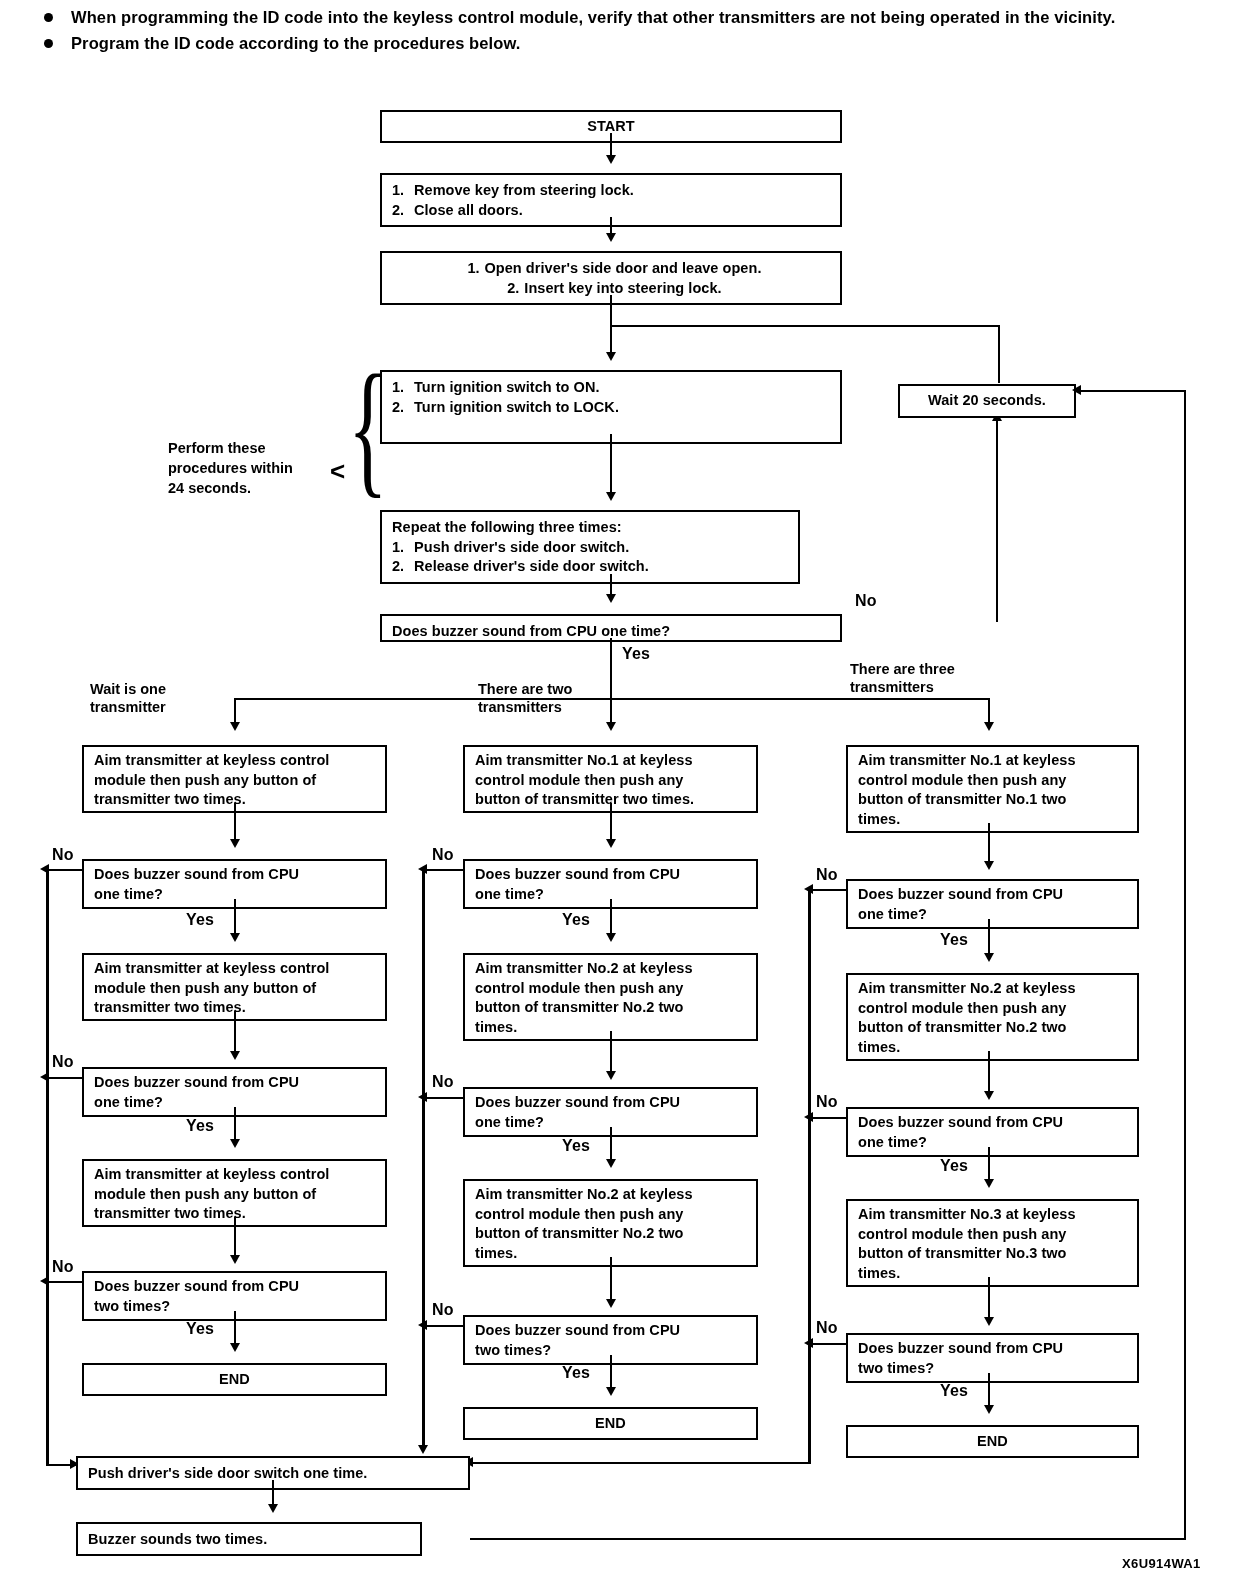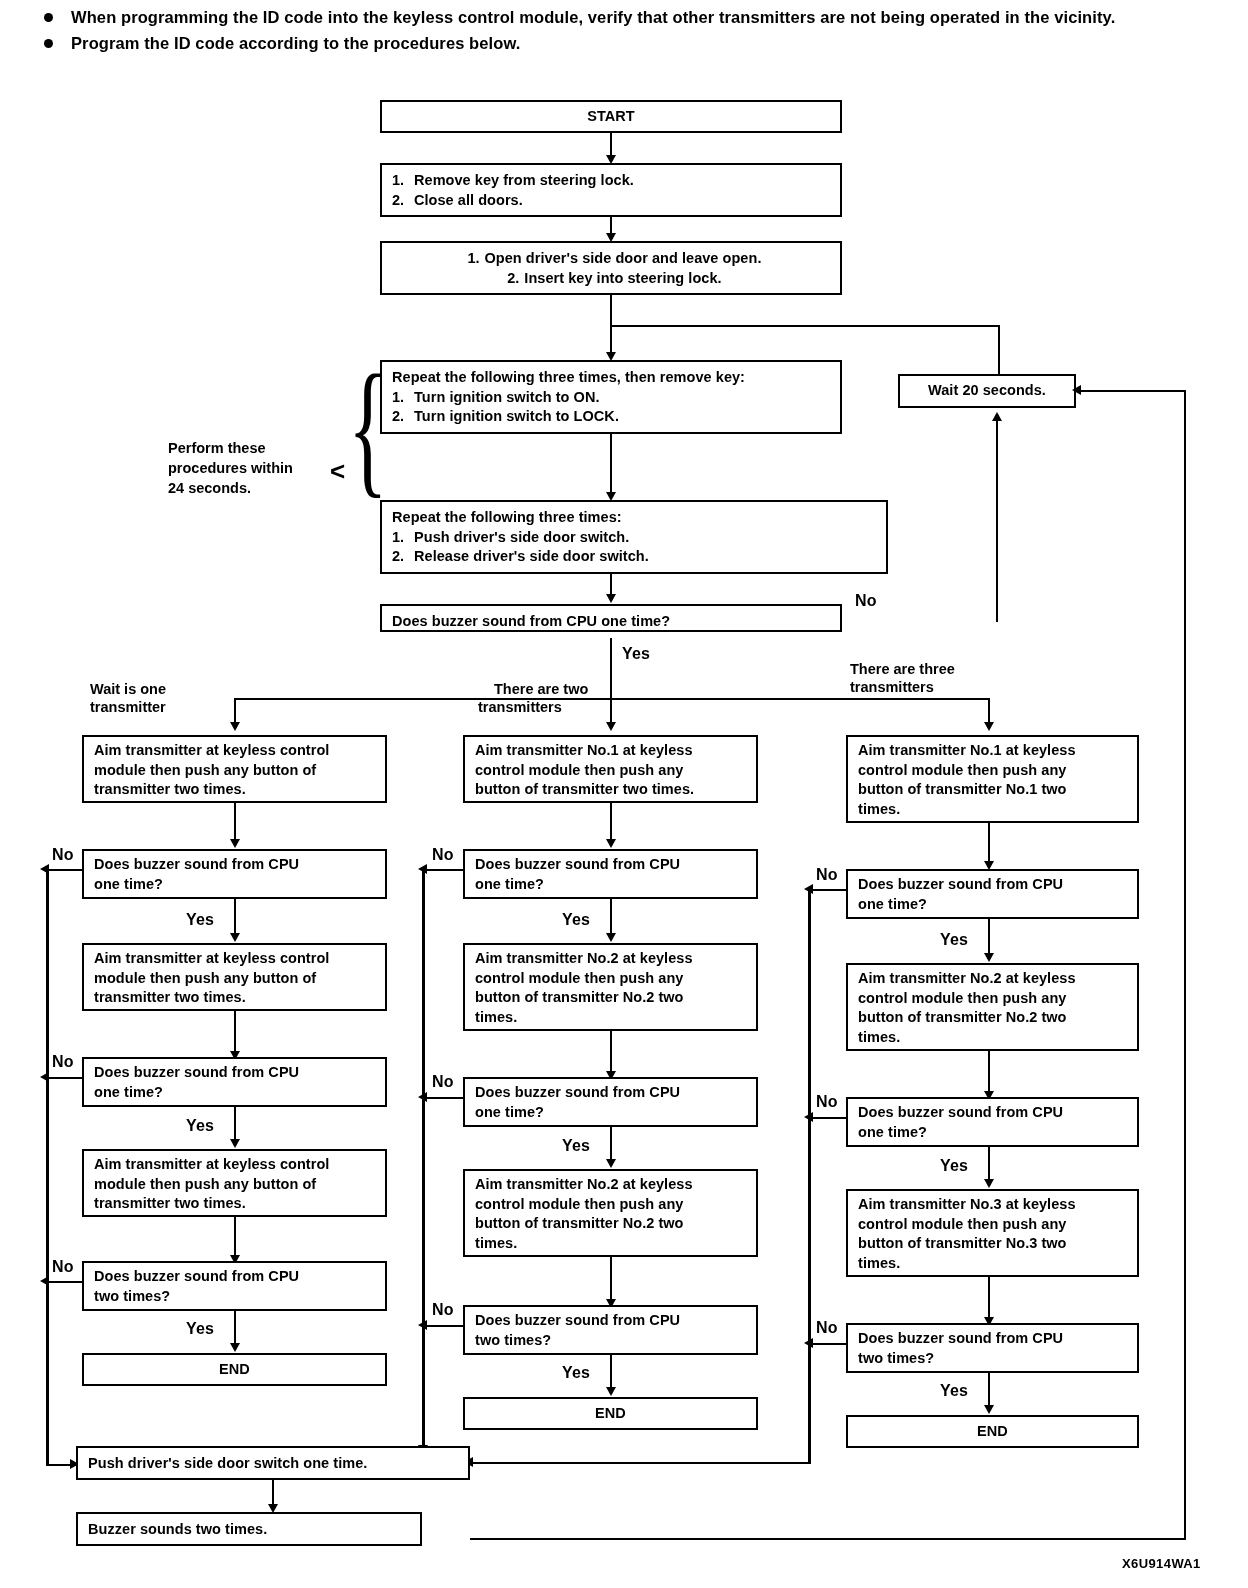--- a/index.html
+++ b/index.html
@@ -30,20 +30,21 @@
   .box{
     position:absolute;
     border:2px solid #000;
     background:#fff;
     box-sizing:border-box;
     font-size:14.5px;
     line-height:19.5px;
     font-weight:700;
     padding:4px 8px 4px 10px;
     letter-spacing:.05px;
+    margin-top:10px;
   }
   .box.center{text-align:center;display:flex;align-items:center;justify-content:center;padding:0;}
   .box .ln{display:block;white-space:nowrap;}
   .box .num{display:inline-block;width:22px;}
   .box.numbered{padding-top:6px;}
 
   
   .v,.h{position:absolute;background:#000;}
   .v{width:2px;}
   .h{height:2px;}
@@ -113,29 +114,28 @@
     <span class="ln"><span class="num">2.</span><span>Insert key into steering lock.</span></span>
   </div>
 
   <div class="v" style="left:610px;top:295px;height:32px;"></div>
   <div class="h" style="left:610px;top:325px;width:390px;"></div>
   <div class="v" style="left:998px;top:325px;height:58px;"></div>
   <div class="v" style="left:610px;top:325px;height:30px;"></div>
   <div class="arrow-d" style="left:606px;top:352px;"></div>
 
   <div class="box numbered" style="left:380px;top:360px;width:462px;height:74px;">
-    <span class="ln">Repeat the following three times, then remove key:</span>
     <span class="ln"><span class="num">1.</span><span>Turn ignition switch to ON.</span></span>
     <span class="ln"><span class="num">2.</span><span>Turn ignition switch to LOCK.</span></span>
   </div>
 
   <div class="v" style="left:610px;top:434px;height:60px;"></div>
   <div class="arrow-d" style="left:606px;top:492px;"></div>
 
-  <div class="box numbered" style="left:380px;top:500px;width:508px;height:74px;">
+  <div class="box numbered" style="left:380px;top:500px;width:420px;height:74px;">
     <span class="ln">Repeat the following three times:</span>
     <span class="ln"><span class="num">1.</span><span>Push driver's side door switch.</span></span>
     <span class="ln"><span class="num">2.</span><span>Release driver's side door switch.</span></span>
   </div>
 
   <div class="brace" style="left:348px;top:352px;">{</div>
   <div class="note" style="left:168px;top:438px;">
     <span style="display:block;">Perform these</span>
     <span style="display:block;">procedures within</span>
     <span style="display:block;">24 seconds.</span>
@@ -172,21 +172,21 @@
   <div class="v" style="left:610px;top:698px;height:26px;"></div>
   <div class="arrow-d" style="left:606px;top:722px;"></div>
   <div class="v" style="left:988px;top:698px;height:26px;"></div>
   <div class="arrow-d" style="left:984px;top:722px;"></div>
 
   <div class="colhead" style="left:90px;top:680px;">
     <span style="display:block;">Wait is one</span>
     <span style="display:block;">transmitter</span>
   </div>
   <div class="colhead" style="left:478px;top:680px;">
-    <span style="display:block;margin-left:16px;">There are two</span>
+    <span style="display:block;">There are two</span>
     <span style="display:block;">transmitters</span>
   </div>
   <div class="colhead" style="left:850px;top:660px;">
     <span style="display:block;">There are three</span>
     <span style="display:block;">transmitters</span>
   </div>
 
   <div class="box" style="left:82px;top:735px;width:305px;height:68px;">
     <span class="ln">Aim transmitter at keyless control</span>
     <span class="ln">module then push any button of</span>

